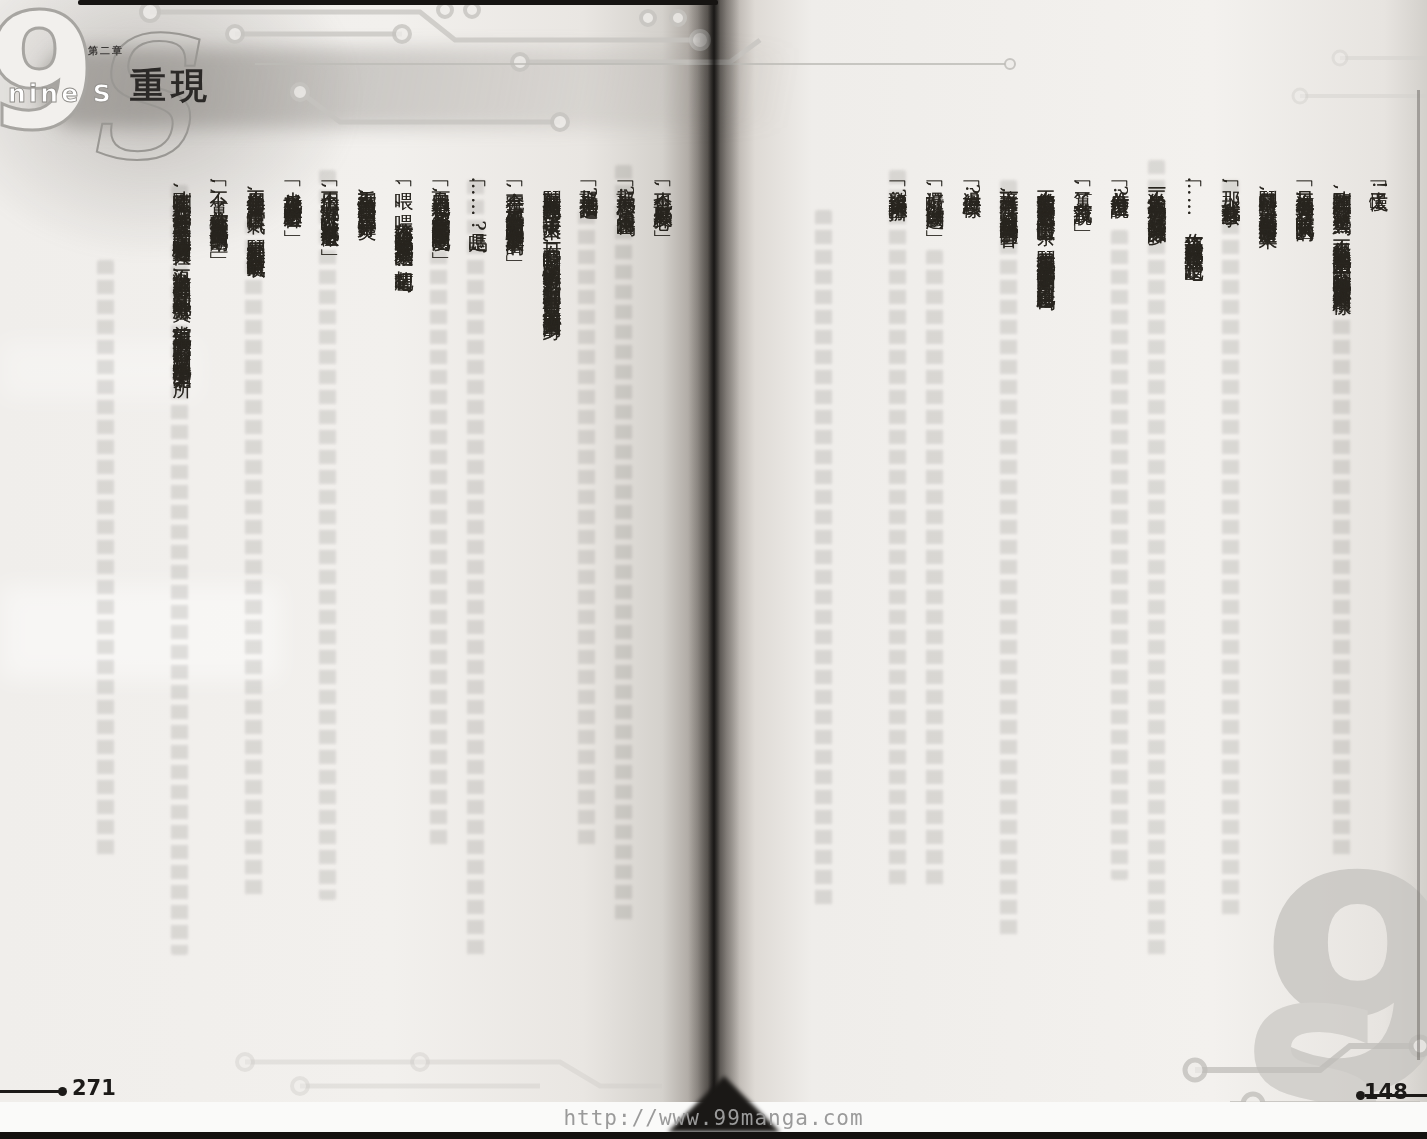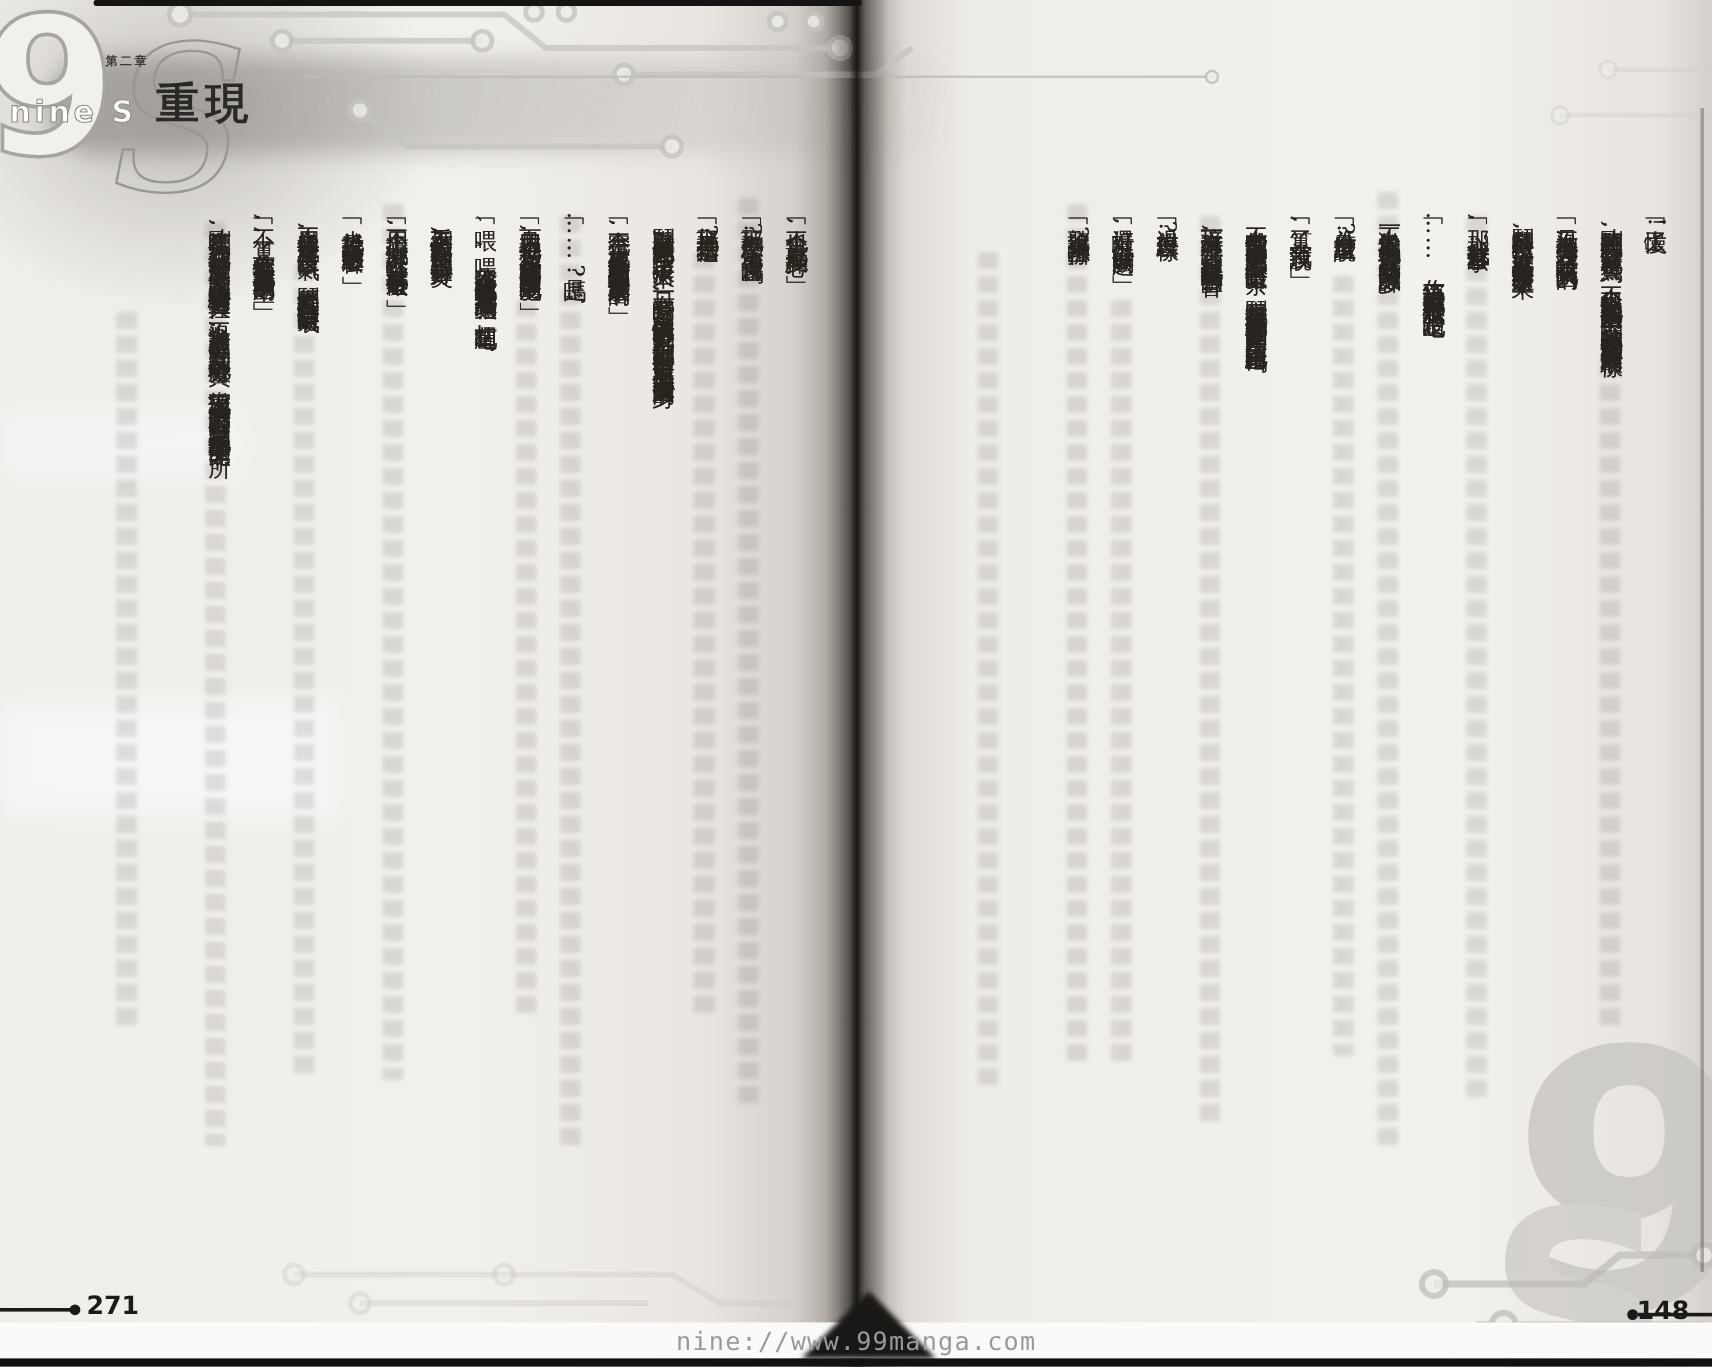--- a/index.html
+++ b/index.html
@@ -219,15 +219,15 @@
 <div class="right-edge-line"></div>
 
 <div class="pn-line pn-line-left"></div>
 <div class="pn-dot pn-dot-left"></div>
 <div class="pageno pageno-left">271</div>
 <div class="pn-line pn-line-right"></div>
 <div class="pn-dot pn-dot-right"></div>
 <div class="pageno pageno-right">148</div>
 
 <div class="url-strip"></div>
-<div class="url-text">nine://www.99manga.com</div>
+<div class="url-text">http://www.99manga.com</div>
 <div class="bar-bottom"></div>
 <div class="bar-top"></div>
 
 </body></html>

